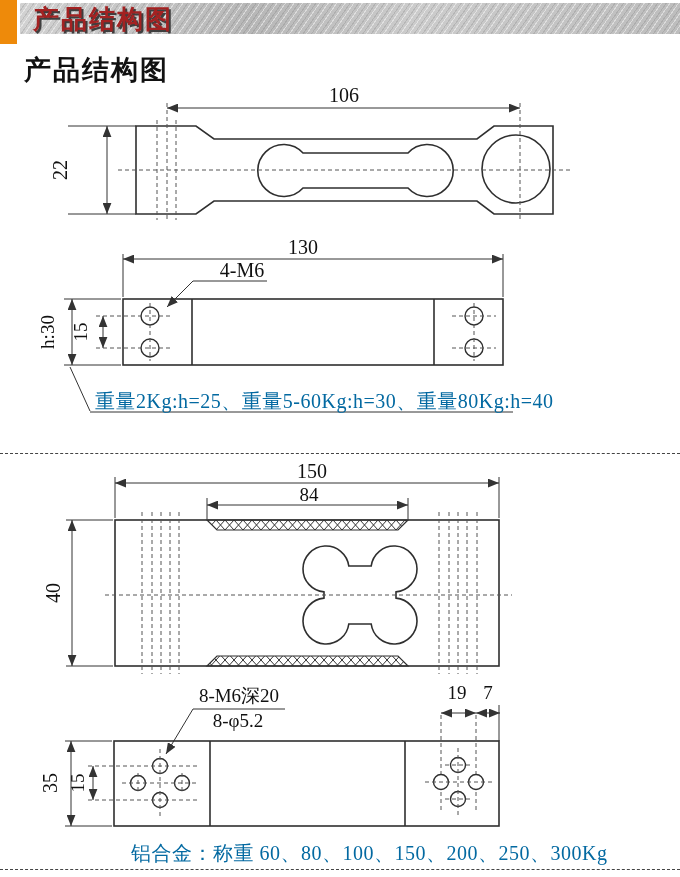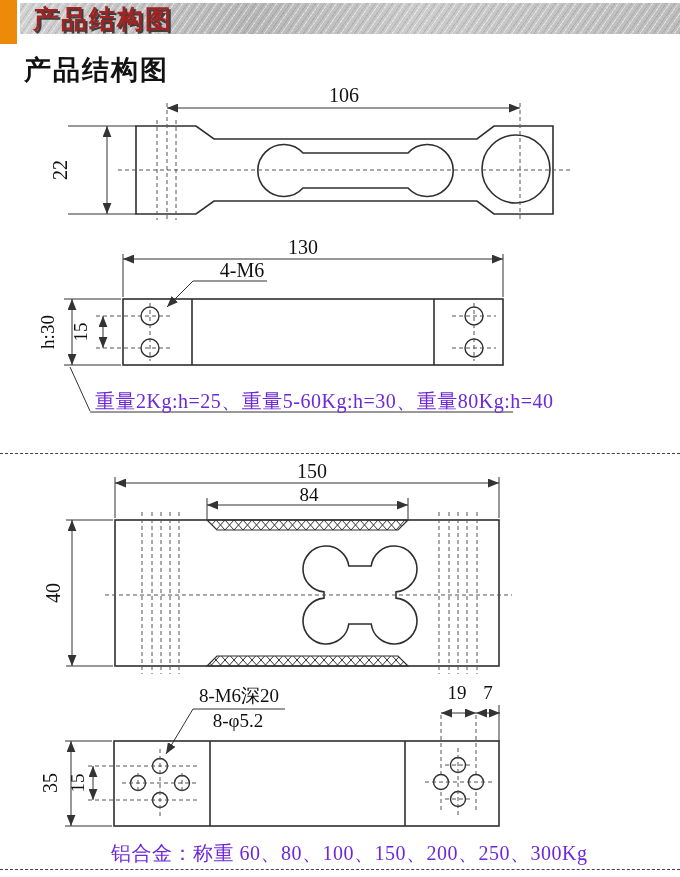--- a/index.html
+++ b/index.html
@@ -21,21 +21,21 @@
   svg{position:absolute;left:0;overflow:visible;}
   .ln{stroke:#2f2f2f;stroke-width:1.6;fill:none;}
   .ln2{stroke:#2f2f2f;stroke-width:1.4;fill:#fff;}
   .thin{stroke:#333;stroke-width:1;fill:none;}
   .dsh{stroke:#555;stroke-width:1;stroke-dasharray:4 3;fill:none;}
   .dim{stroke:#333;stroke-width:1;fill:none;}
   text.dm{font-family:"Liberation Serif",serif;font-size:20px;fill:#111;text-anchor:middle;}
   text.dms{font-family:"Liberation Serif",serif;font-size:19px;fill:#111;text-anchor:middle;}
   .hatchpoly{fill:url(#xh);stroke:#2f2f2f;stroke-width:1.2;}
   
-  .note{position:absolute;white-space:nowrap;font-size:20px;color:#6d28d9;letter-spacing:.5px;}
+  .note{position:absolute;white-space:nowrap;font-size:20px;color:#0369a1;letter-spacing:.5px;}
   .divider{position:absolute;left:0;width:680px;height:0;border-top:1px dashed #444;}
 </style>
 </head>
 <body>
 
 <div class="page">
 
   <div class="banner">
     <div class="accent"></div>
     <div class="metal">
@@ -215,17 +215,17 @@
       <text class="dms" x="84" y="98" transform="rotate(-90 84 98)">15</text>
     </g>
     <g>
       <line class="thin" x1="65" y1="56" x2="112" y2="56"></line>
       <line class="thin" x1="65" y1="141" x2="112" y2="141"></line>
       <line class="dim" x1="71" y1="56" x2="71" y2="141" marker-start="url(#arr)" marker-end="url(#arr)"></line>
       <text class="dm" x="57" y="98" transform="rotate(-90 57 98)">35</text>
     </g>
   </svg>
 
-  <div class="note" style="left:111px;top:840px;">铝合金：称重 60、80、100、150、200、250、300Kg</div>
+  <div class="note" style="left:131px;top:840px;">铝合金：称重 60、80、100、150、200、250、300Kg</div>
 
   <div class="divider" style="top:869px;"></div>
 
 </div>
 
 </body></html>

